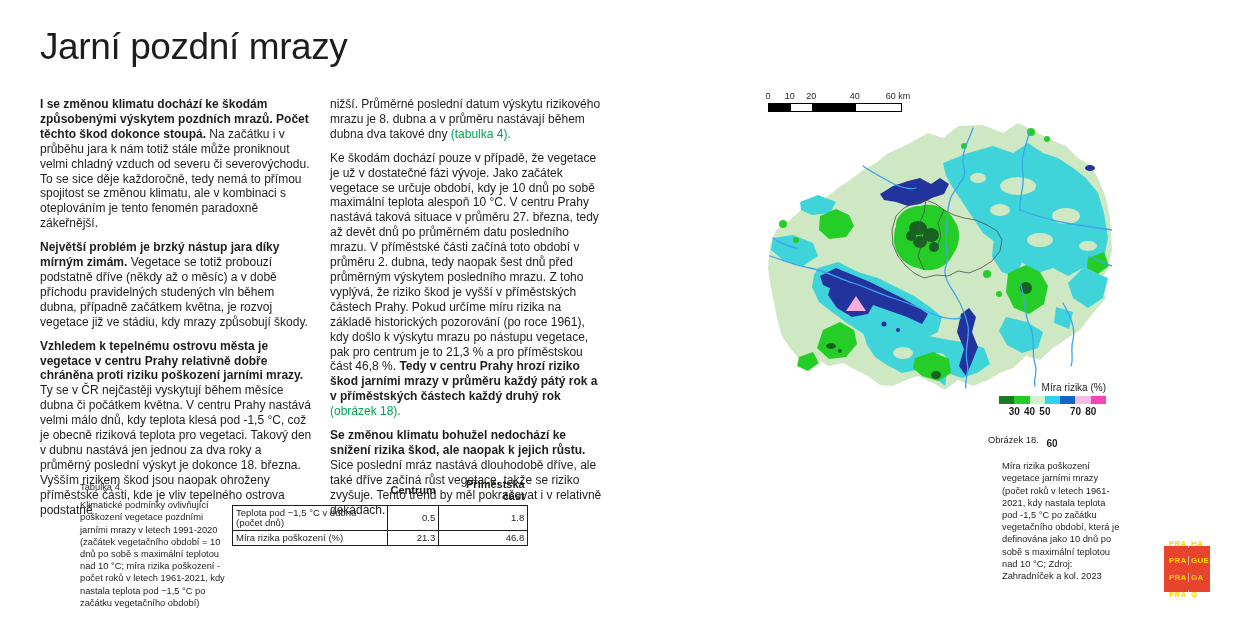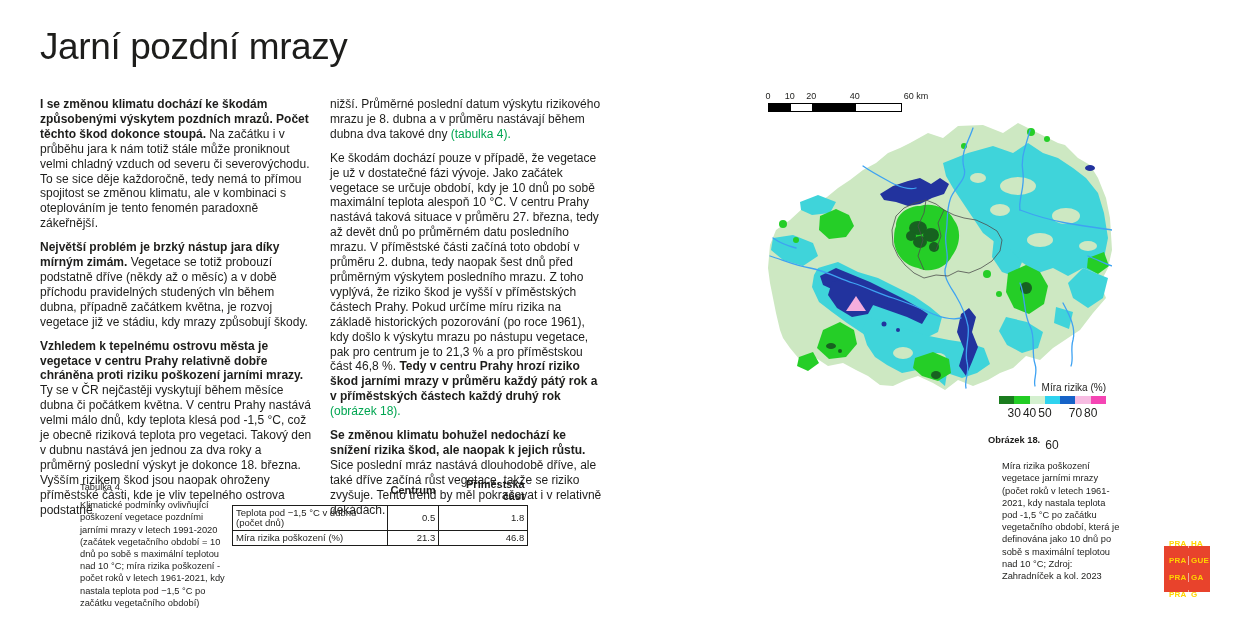--- a/index.html
+++ b/index.html
@@ -28,25 +28,25 @@
   .scalebar-labels{position:absolute;left:768px;top:91px;width:170px;height:10px;font-size:9px;}
   .scalebar-labels span{position:absolute;transform:translateX(-50%);white-space:nowrap;}
   .scalebar{position:absolute;left:768px;top:103px;width:132px;height:7px;border:1px solid #000;box-sizing:content-box;}
   .scalebar .seg{position:absolute;top:0;height:7px;}
   
   .map{position:absolute;left:768px;top:118px;width:344px;height:272px;}
   
   .legend-title{position:absolute;left:966px;top:382px;width:140px;text-align:right;font-size:10px;}
   .legend-swatches{position:absolute;left:999px;top:396px;display:flex;height:8px;}
   .legend-swatches .sw{width:15.3px;height:8px;}
-  .legend-ticks{position:absolute;left:999px;top:406px;width:110px;height:11px;font-size:12px;}
+  .legend-ticks{position:absolute;left:999px;top:406px;width:110px;height:11px;font-size:10px;font-weight:bold;}
   .legend-ticks span{position:absolute;transform:translateX(-50%);}
   
   .figcap{position:absolute;left:988px;top:434px;width:149px;font-size:9.3px;line-height:12.2px;}
-  .figcap .cap-title{font-weight:700;margin:0 0 6px 0;}
+  .figcap .cap-title{font-weight:400;margin:0 0 6px 0;}
   .figcap p{margin:14px;}
   
   .logo{position:absolute;left:1164px;top:546px;width:46px;height:46px;background:#e8432c;
         display:flex;flex-direction:column;justify-content:center;gap:8px;padding:3px 0 3px 5px;box-sizing:border-box;}
   .lrow{display:flex;font-weight:700;font-size:8px;line-height:9px;color:#ffd400;letter-spacing:.2px;}
   .lrow span:first-child{width:19px;}
   .lrow span:last-child{border-left:1px solid rgba(255,255,255,.55);padding-left:2px;}
   
   .c-base{fill:#cde8c2;}
   .c-cyan{fill:#3fd4da;}
@@ -103,21 +103,21 @@
           </tr>
         </tbody>
     </table>
   </div>
 
   <div class="scalebar-labels">
       <span style="left: 0px;">0</span>
       <span style="left: 21.6667px;">10</span>
       <span style="left: 43.3333px;">20</span>
       <span style="left: 86.6667px;">40</span>
-      <span style="left: 130px; margin-left: 18px;">60 km</span>
+      <span style="left: 130px;">60 km</span>
     </div>
   <div class="scalebar">
       <div class="seg" style="left: 0px; width: 21.6667px; background: rgb(0, 0, 0);"></div>
       <div class="seg" style="left: 21.6667px; width: 21.6667px; background: rgb(255, 255, 255);"></div>
       <div class="seg" style="left: 43.3333px; width: 43.3333px; background: rgb(0, 0, 0);"></div>
       <div class="seg" style="left: 86.6667px; width: 43.3333px; background: rgb(255, 255, 255);"></div>
     </div>
 
   <svg class="map" viewBox="0 0 344 272" aria-label="map">
 

